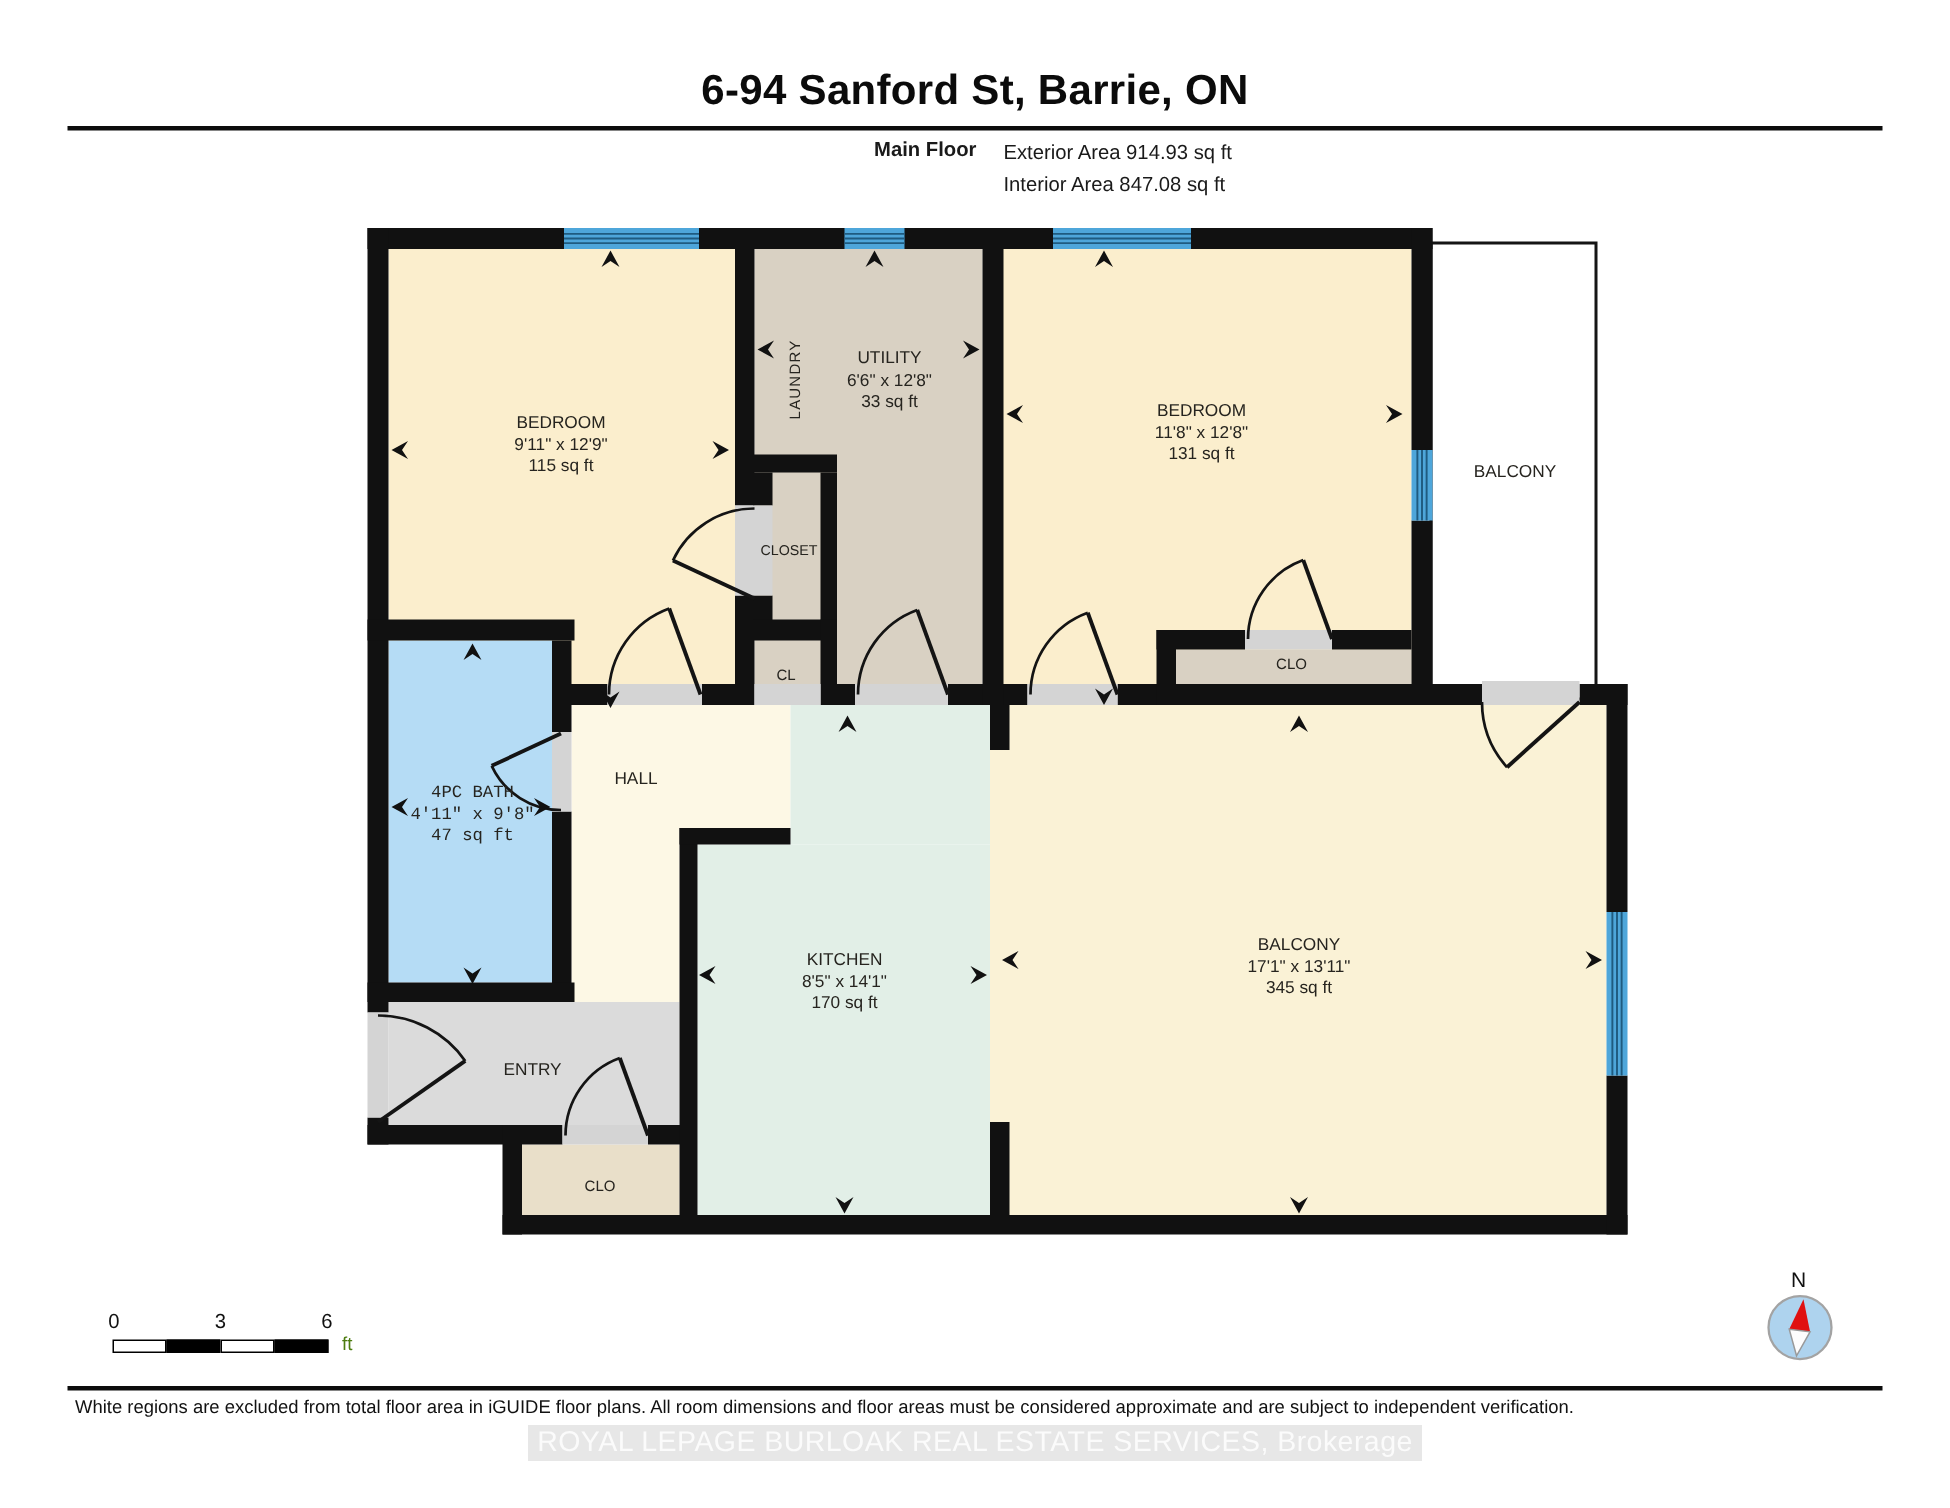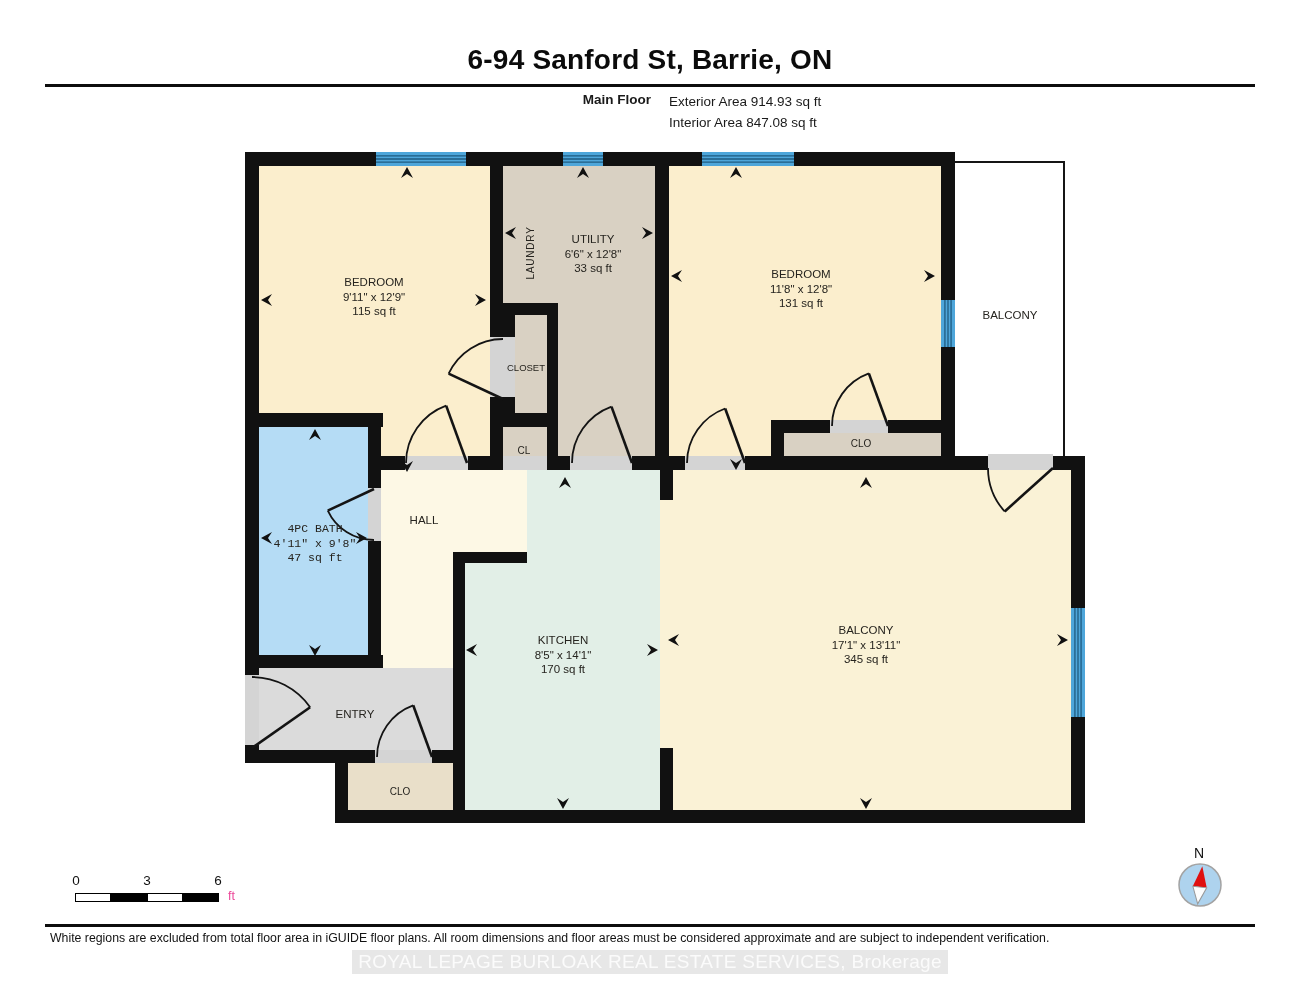--- a/index.html
+++ b/index.html
@@ -31,21 +31,21 @@
   .room-label{position:absolute;transform:translate(-50%,-50%);text-align:center;
               font-size:11.5px;line-height:14.5px;color:#26241f;white-space:nowrap;}
   .room-label.small{font-size:10px;line-height:12px;}
   .room-label.tiny{font-size:9.5px;text-align:right;}
   .rot{transform:translate(-50%,-50%) rotate(-90deg);letter-spacing:0.8px;}
   
   .scale-ticks span{position:absolute;transform:translateX(-50%);font-size:13.5px;color:#111;}
   .scale-bar{position:absolute;left:75px;top:893px;display:flex;}
   .scale-seg{width:36px;height:9px;box-sizing:border-box;border:1px solid #000;}
   .seg-w{background:#ffffff;} .seg-b{background:#000000;}
-  .scale-unit{position:absolute;left:228px;top:889px;font-size:12.5px;color:#ec4899;}
+  .scale-unit{position:absolute;left:228px;top:889px;font-size:12.5px;color:#4d7c0f;}
   .prepared{position:absolute;left:0;top:888px;width:100%;text-align:center;font-size:13.5px;color:#0e0e0e;}
   .compass-n{position:absolute;left:1199px;top:845px;transform:translateX(-50%);font-size:14px;color:#111;}
   .disclaimer{position:absolute;left:50px;top:931px;font-size:12.3px;color:#121212;}
   .brokerage{position:absolute;left:0;top:950px;width:100%;text-align:center;}
   .brokerage span{display:inline-block;background:#e7e7e7;color:#fbfbfb;font-size:19px;
                   letter-spacing:0.3px;padding:1px 6px;}
 </style>
 </head>
 <body>
 

